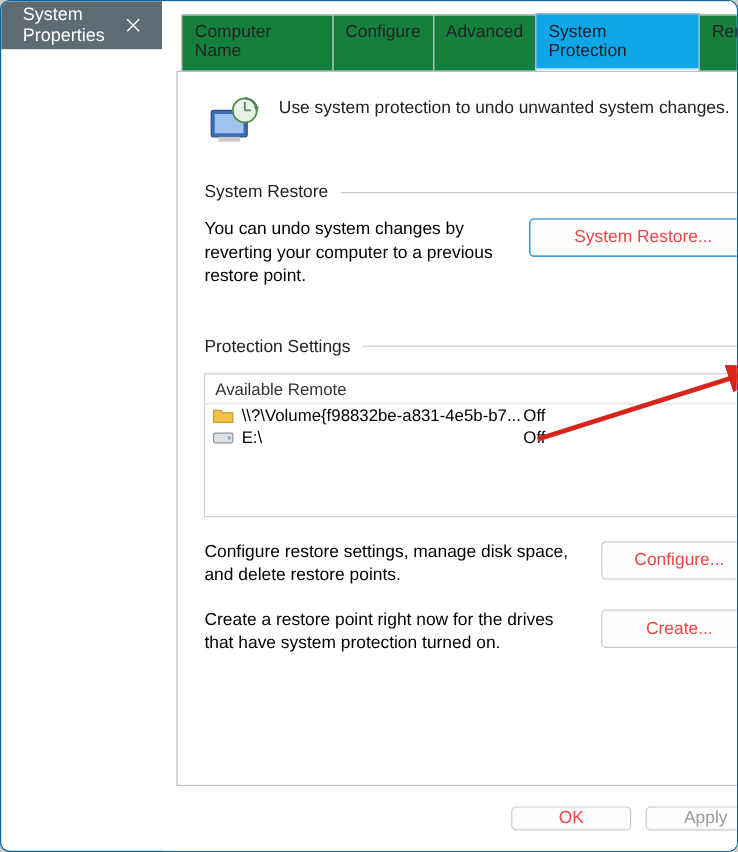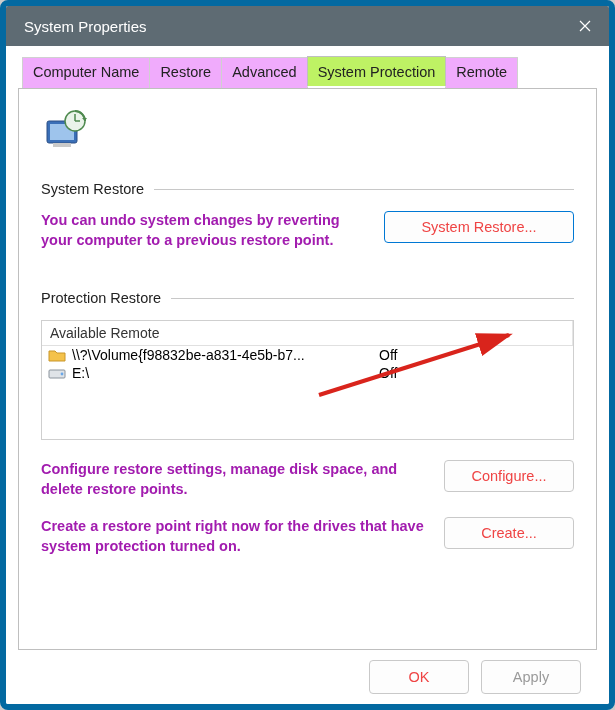--- a/index.html
+++ b/index.html
@@ -7,24 +7,24 @@
     margin: 0; padding: 0;
     font-family: "Segoe UI", Tahoma, sans-serif;
     font-size: 14.5px;
     background: #ccc;
     width: 615px; height: 710px;
     overflow: hidden;
   }
   .window {
     width: 615px; height: 710px;
     background: #fff;
-    border: 6px solid #0369a1;
+    border: 1px solid #0369a1;
     border-radius: 8px;
     overflow: hidden;
-    display: flex; flex-direction: column;
+    display: flex; flex-direction: row;
   }
   
   .titlebar {
     height: 40px;
     background: #5e6b73;
     color: #fff;
     display: flex; align-items: center;
     padding: 0 0 0 18px;
     font-size: 15px;
   }
@@ -46,29 +46,29 @@
   
   .tabs {
     display: flex;
     border-bottom: 1px solid transparent;
     padding-left: 4px;
   }
   .tab {
     padding: 6px 10px 6px 10px;
     border: 1px solid #d0d0d0;
     border-bottom: none;
-    background: #f0abfc;
+    background: #15803d;
     margin-right: -1px;
     position: relative;
     top: 1px;
     cursor: default;
     color: #222;
   }
   .tab.active {
-    background: #bef264;
+    background: #0ea5e9;
     border-color: #bfbfbf;
     top: 0;
     padding-top: 7px;
     z-index: 2;
     border-bottom: 1px solid #fff;
   }
   .tabpanel {
     border: 1px solid #bfbfbf;
     flex: 1;
     background: #fff;
@@ -92,21 +92,21 @@
   .group-header .lbl { color: #222; margin-right: 10px; }
   .group-header .line {
     flex: 1; height: 1px; background: #c8c8c8;
   }
   
   .row {
     display: flex; gap: 16px;
     align-items: flex-start;
     margin-bottom: 18px;
   }
-  .row .txt { flex: 1; color: #a21caf; line-height: 1.35; font-weight: bold; }
+  .row .txt { flex: 1; color: #000000; line-height: 1.35; }
   .btn {
     min-width: 190px;
     height: 32px;
     border: 1px solid #c9c9c9;
     background: #fdfdfd;
     border-radius: 4px;
     font: inherit;
     color: #ef4444;
     cursor: default;
     padding: 0 14px;
@@ -155,61 +155,62 @@
   }
   
   .footer {
     height: 54px;
     border-top: 0;
     display: flex; justify-content: flex-end; align-items: center;
     gap: 12px;
     padding: 0 16px;
     background: #fff;
   }
-  .footer .btn { min-width: 100px; height: 34px; }
+  .footer .btn { min-width: 100px; height: 20px; }
 </style>
 </head>
 <body>
 
 <div class="window">
 
   <div class="titlebar">
     <div class="title">System Properties</div>
     <div class="close">
       <svg width="12" height="12" viewBox="0 0 12 12">
           <path d="M1 1 L11 11 M11 1 L1 11" fill="none"></path>
         </svg>
     </div>
   </div>
 
   <div class="client">
 
     <div class="tabs">
       <div class="tab">Computer Name</div>
-      <div class="tab">Restore</div>
+      <div class="tab">Configure</div>
       <div class="tab">Advanced</div>
       <div class="tab active">System Protection</div>
       <div class="tab">Remote</div>
     </div>
 
     <div class="tabpanel">
 
       <div class="intro">
         <div class="icon">
           <svg viewBox="0 0 48 48" width="48" height="48">
             <rect x="6" y="14" width="30" height="22" rx="2" fill="#3a6fb7" stroke="#2a4f85"></rect>
             <rect x="9" y="17" width="24" height="16" fill="#9ec4ec"></rect>
             <rect x="12" y="36" width="18" height="4" fill="#c9c9c9"></rect>
             <circle cx="34" cy="14" r="10" fill="#eaf3ea" stroke="#4f8a4f" stroke-width="1.5"></circle>
             <path d="M34 14 L34 7" stroke="#4f8a4f" stroke-width="1.5"></path>
             <path d="M34 14 L39 14" stroke="#4f8a4f" stroke-width="1.5"></path>
             <path d="M34 4 A10 10 0 0 1 44 14" fill="none" stroke="#4f8a4f" stroke-width="2"></path>
             <polygon points="44,14 41,11 46,11" fill="#4f8a4f"></polygon>
           </svg>
         </div>
+        <div class="txt">Use system protection to undo unwanted system changes.</div>
       </div>
 
       <div class="group">
         <div class="group-header">
           <span class="lbl">System Restore</span>
           <span class="line"></span>
         </div>
         <div class="row">
           <div class="txt">You can undo system changes by reverting your computer to a previous restore point.</div>
           <button class="btn highlight">System Restore...</button>
@@ -220,21 +221,21 @@
         <defs>
           <marker id="ah" markerWidth="10" markerHeight="10" refX="8" refY="3" orient="auto">
             <path d="M0,0 L9,3 L0,6 Z" fill="#d9241c"></path>
           </marker>
         </defs>
         <line x1="10" y1="66" x2="200" y2="6" stroke="#d9241c" stroke-width="4" marker-end="url(#ah)"></line>
       </svg>
 
       <div class="group" style="margin-top:40px">
         <div class="group-header">
-          <span class="lbl">Protection Restore</span>
+          <span class="lbl">Protection Settings</span>
           <span class="line"></span>
         </div>
 
         <div class="drives">
           <div class="drives-head">
             <div class="col-drive">Available Remote</div>
           </div>
 
 
           <div class="drive-row">

